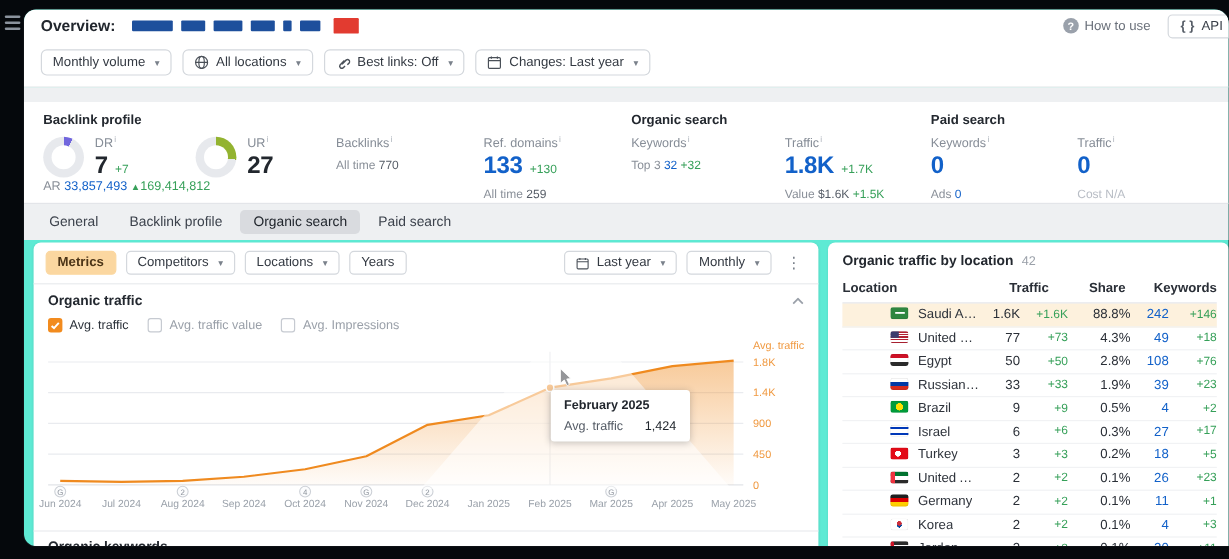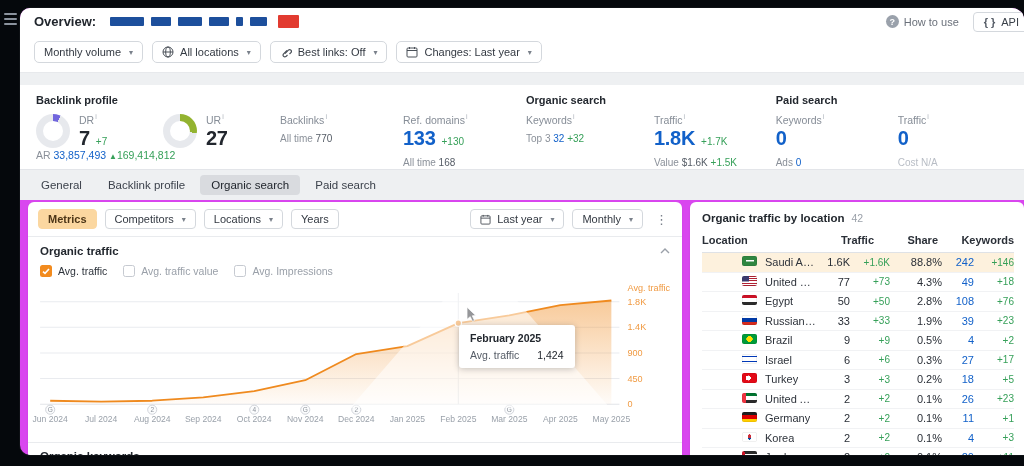--- a/index.html
+++ b/index.html
@@ -3,21 +3,21 @@
 <meta charset="utf-8">
 <style>
   * { margin:0; padding:0; box-sizing:border-box; }
   html,body { background:#05080c; }
   body { font-family:"Liberation Sans","DejaVu Sans",sans-serif; }
   .stage { position:relative; width:1024px; height:466px; background:#05080c; overflow:hidden; }
 
   .hamburger { position:absolute; left:4px; top:13px; width:13px; display:flex; flex-direction:column; gap:3px; cursor:pointer; }
   .hamburger span { display:block; height:2px; background:#8b939e; border-radius:1px; }
 
-  .app { position:absolute; left:20px; top:8px; right:0; bottom:11px; background:#d946ef; border-radius:10px 12px 0 10px; overflow:hidden; box-shadow:0 0 0 1px rgba(255,255,255,0.04); }
+  .app { position:absolute; left:20px; top:8px; right:0; bottom:11px; background:#5eead4; border-radius:10px 12px 0 10px; overflow:hidden; box-shadow:0 0 0 1px rgba(255,255,255,0.04); }
 
   
   .titlebar { display:flex; align-items:center; height:27px; background:#fff; padding:0 10px 0 14px; }
   .page-title { font-size:13px; font-weight:bold; color:#21262d; margin-right:14px; }
   .redacted { display:flex; align-items:center; gap:7px; }
   .redacted i { display:block; height:9px; border-radius:1px; background:#1d4f9c; filter:blur(.4px); }
   .redacted i.r1{width:34px} .redacted i.r2{width:20px} .redacted i.r3{width:24px}
   .redacted i.r4{width:20px} .redacted i.r5{width:7px}  .redacted i.r6{width:17px}
   .redacted i.fav { width:21px; height:13px; background:#e23b30; margin-left:4px; }
   .tb-right { margin-left:auto; display:flex; align-items:center; gap:14px; }
@@ -241,21 +241,21 @@
           <div class="mcell cw3">
             <div class="mlabel"><span>Backlinks</span><sup class="inf">i</sup></div>
             <div class="msub"><span>All time</span> <span class="dk">770</span></div>
           </div>
           <div class="mcell cw3">
             <div class="mlabel"><span>Ref. domains</span><sup class="inf">i</sup></div>
             <div class="mval-row">
                 <span class="mval blue">133</span>
                 <span class="chg">+130</span>
               </div>
-            <div class="msub"><span>All time</span> <span class="dk">168</span></div>
+            <div class="msub"><span>All time</span> <span class="dk">259</span></div>
           </div>
         </div>
         <div class="ar-line">
           <span class="gray">AR</span>
           <span class="blue">33,857,493</span>
           <span class="tri">▲</span><span class="grn">169,414,812</span>
         </div>
       </div>
 
       <div class="mgroup mg-organic">

